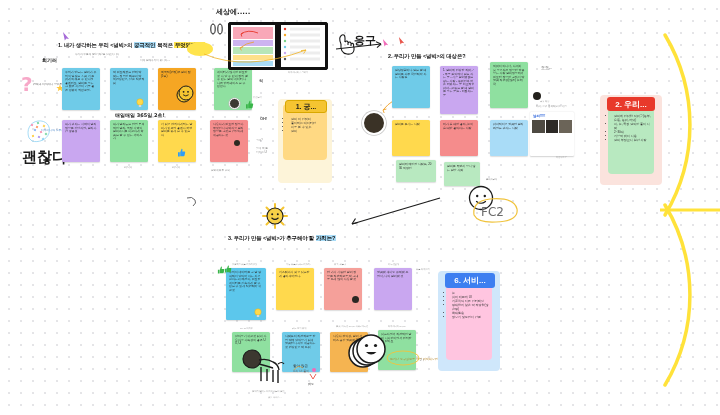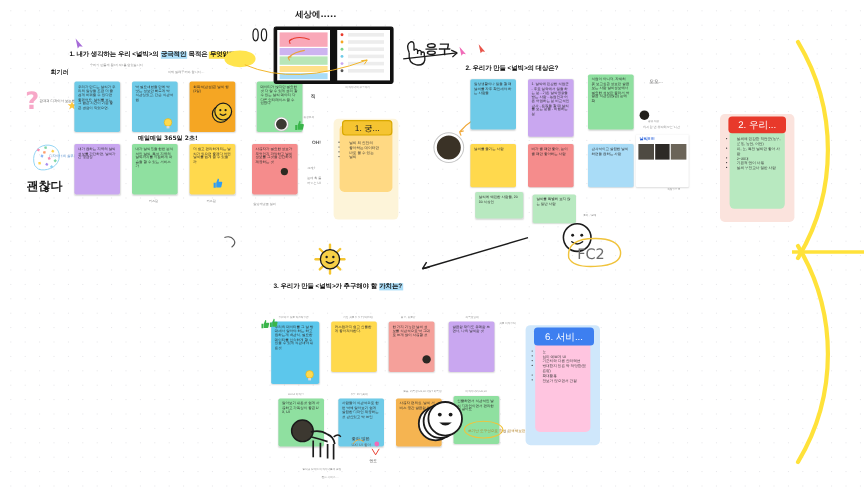--- a/index.html
+++ b/index.html
@@ -44,21 +44,21 @@
     letter-spacing: -0.1px;
   }
   .qtitle .hy { background: #ffe44d; padding: 0 0.5px; }
   .qtitle .hc { background: #a9dcf7; padding: 0 0.5px; }
 
   
   .bigcard { position: absolute; border-radius: 4px; }
   .cardhdr {
     position: absolute;
     border-radius: 3px;
-    font-weight: normal;
+    font-weight: bold;
     color: #fff;
     display: flex; align-items: center; justify-content: center;
     white-space: nowrap;
     overflow: hidden;
     text-align: right;
   }
   .bullets { position:absolute; font-size: 3px; line-height: 1.35; color:#333; }
   .bullets li { margin-left: 4px; }
 
   
@@ -130,21 +130,21 @@
       <rect x="10" y="11" width="2" height="2" fill="#8fb8f7" transform="rotate(10 11 12)"></rect>
       <rect x="16" y="13" width="2" height="2" fill="#f78fb3" transform="rotate(-25 17 14)"></rect>
       <rect x="21" y="15" width="2" height="2" fill="#7ed6a5" transform="rotate(45 22 16)"></rect>
       <rect x="8" y="17" width="2" height="2" fill="#ffd24d" transform="rotate(-10 9 18)"></rect>
       <rect x="14" y="18" width="2" height="2" fill="#a88ff0" transform="rotate(30 15 19)"></rect>
       <rect x="12" y="8" width="2" height="2" fill="#ff9e6d" transform="rotate(15 13 9)"></rect>
       <rect x="18" y="20" width="2" height="2" fill="#8fd3f4" transform="rotate(-40 19 21)"></rect>
     </g>
   </svg>
   <div class="handlabel" style="left:41px; top:128px; font-size:2.8px; color:#4a86c9;">디자이너와 실무진</div>
-  <div class="hand" style="left:22px; top:148px; font-size:10px; font-weight:bold;">괜찮다</div>
+  <div class="hand" style="left:22px; top:148px; font-size:15px; font-weight:bold;">괜찮다</div>
 
   <div class="note" style="left:62px; top:68px; width:38px; height:42px; background:#6fcbe8;">
     <span class="nt">우리가 만드는 날씨가 우리의 일상을 조금 더 즐겁게 바꿔줄 수 있다면 좋겠어요. 날씨를 보는 그 짧은 시간이 기분 좋은 경험이 되었으면.</span>
   </div>
   <div class="note" style="left:110px; top:68px; width:38px; height:42px; background:#6fcbe8;">
     <span class="nt">딱 필요해졌을 만에 딱 맞는 정보만 빠르게 딱 직관성있고, 단순 직관적 쉽</span>
   </div>
   <div class="note" style="left:158px; top:68px; width:38px; height:42px; background:#f5a623;">
     <span class="nt">회복적(관점)은 날씨 행(1일)</span>
   </div>
@@ -194,21 +194,21 @@
   <svg class="abs" style="left:245px; top:100px; width:9px; height:9px;" viewBox="0 0 9 9">
     <path d="M1 4.2 h1.8 v4.2 H1 z M3.2 4.2 L4.6 0.7 q1.1 0 0.9 1.3 l-0.3 1.4 h2.3 q0.9 0 0.7 0.9 l-0.7 3.2 q-0.1 0.7 -0.9 0.7 H3.2 z" fill="#3ab54a"></path>
   </svg>
 
   <svg class="abs" style="left:177px; top:148px; width:9px; height:9px;" viewBox="0 0 9 9">
     <path d="M1 4.2 h1.8 v4.2 H1 z M3.2 4.2 L4.6 0.7 q1.1 0 0.9 1.3 l-0.3 1.4 h2.3 q0.9 0 0.7 0.9 l-0.7 3.2 q-0.1 0.7 -0.9 0.7 H3.2 z" fill="#2e9df5"></path>
   </svg>
 
   <div class="stamp" style="left:234px; top:140px; width:6px; height:6px; background:#2e2a22;"></div>
 
-  <div class="hand" style="left:246px; top:7px; font-size:7px; font-weight:bold;">세상에.....</div>
+  <div class="hand" style="left:216px; top:7px; font-size:7px; font-weight:bold;">세상에.....</div>
 
   <svg class="abs" style="left:209px; top:23px; width:16px; height:12px;" viewBox="0 0 16 12">
     <ellipse cx="4" cy="6" rx="2.2" ry="5" fill="none" stroke="#1b1b1b" stroke-width="1"></ellipse>
     <ellipse cx="11" cy="6" rx="2.2" ry="5" fill="none" stroke="#1b1b1b" stroke-width="1"></ellipse>
   </svg>
 
   <svg class="abs" style="left:228px; top:22px; width:100px; height:48px;" viewBox="0 0 100 48">
     <rect x="0.5" y="0.5" width="99" height="47" rx="1.5" fill="#111" stroke="#111" stroke-width="1"></rect>
     <rect x="3" y="3" width="44" height="42" fill="#ffffff"></rect>
     <rect x="53" y="3" width="44" height="42" fill="#ffffff"></rect>

